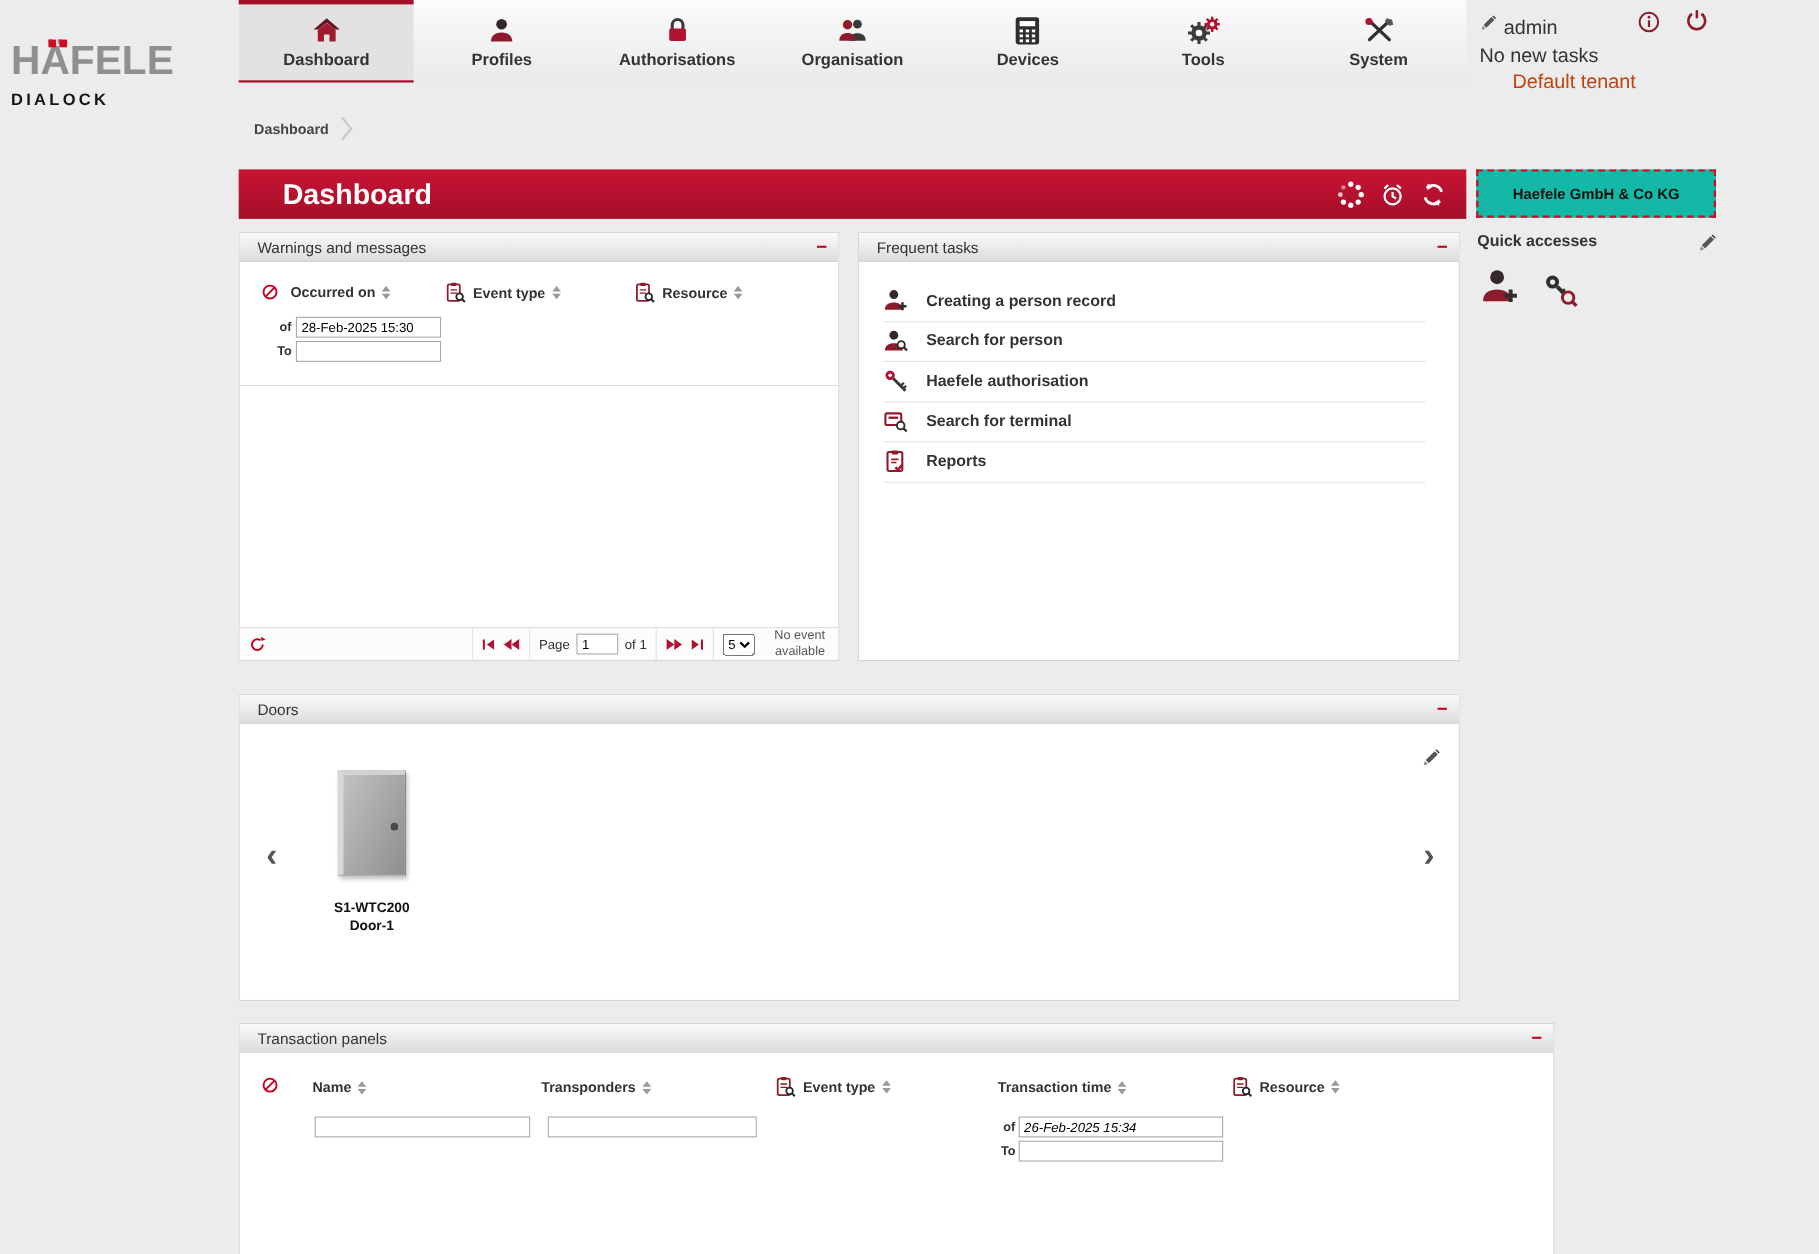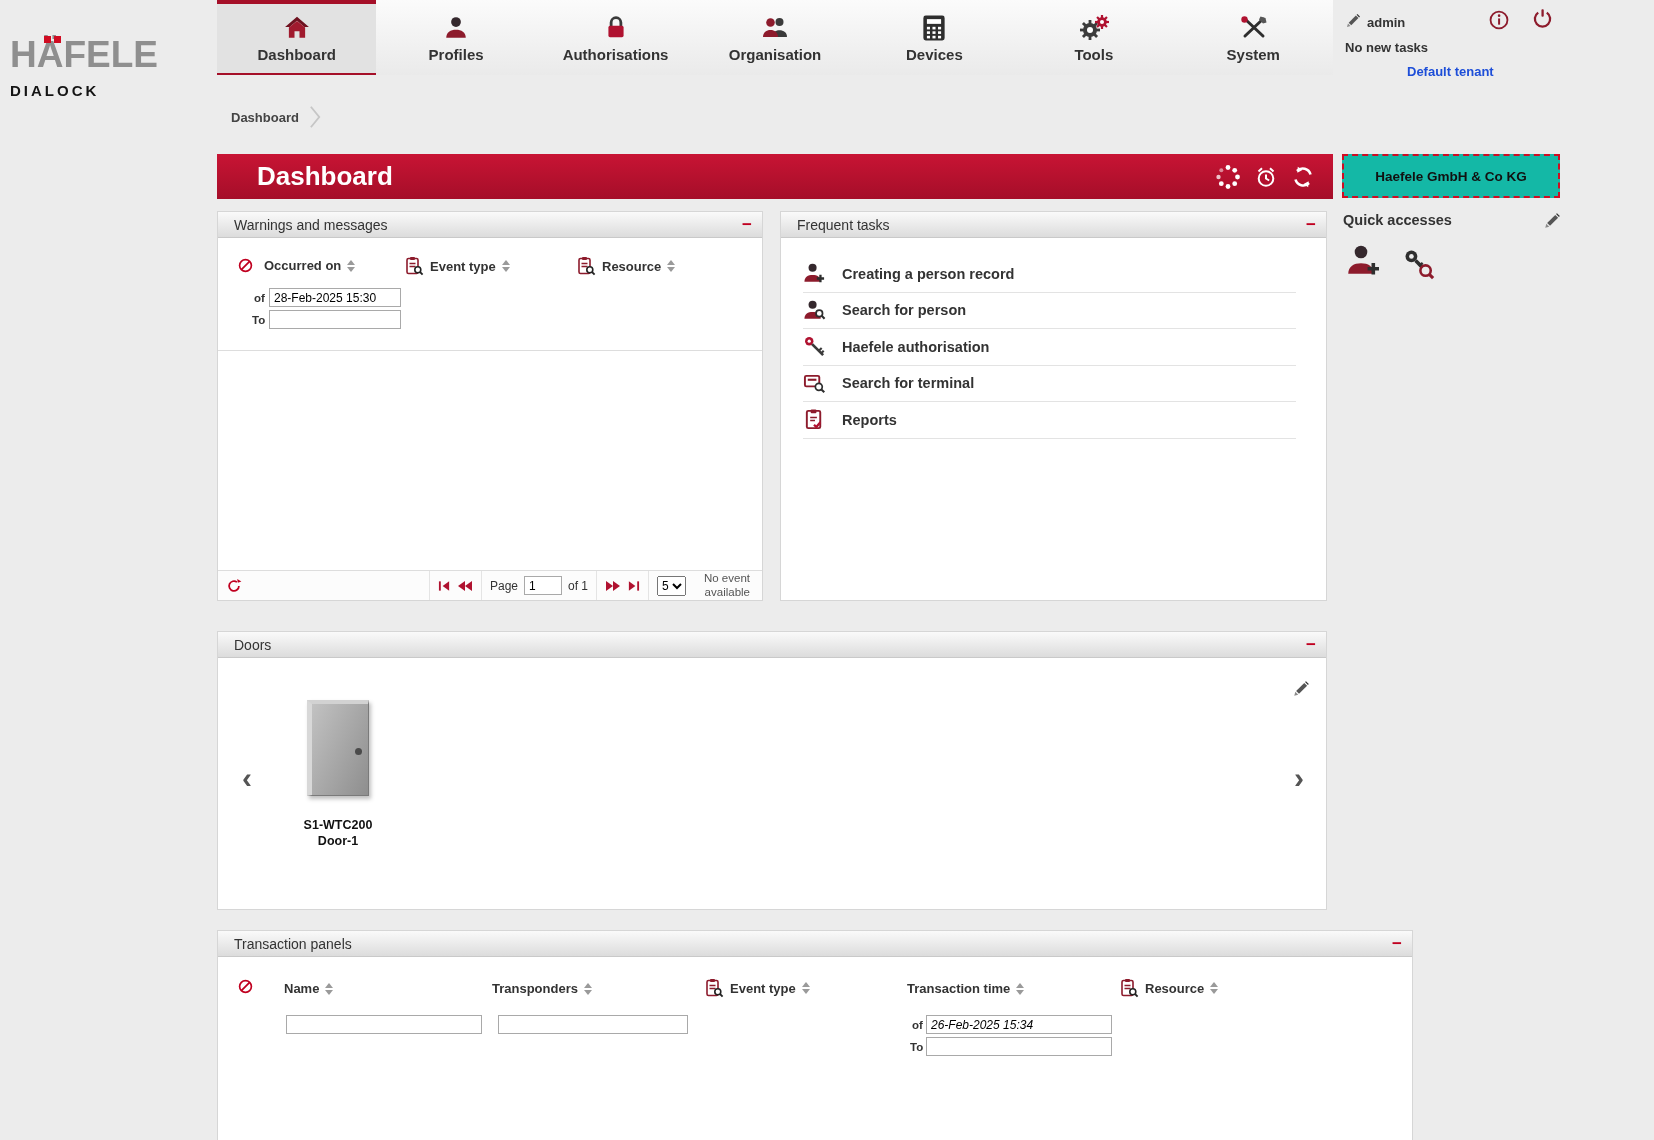--- a/index.html
+++ b/index.html
@@ -14,21 +14,21 @@
   .logo-sub{margin-top:9px;font-size:15px;font-weight:600;letter-spacing:3px;color:#141414}
 
   
   .nav{position:absolute;left:217px;top:0;width:1116px;height:75px;display:flex;background:linear-gradient(#fbfbfb,#eaeaea)}
   .tab{flex:1;display:flex;flex-direction:column;align-items:center;justify-content:center;gap:5px;cursor:pointer;border-top:4px solid transparent;border-bottom:2px solid transparent}
   .tab .lbl{font-weight:bold;font-size:15px;color:#333}
   .tab.active{background:#e2e2e2;border-top-color:#a50f28;border-bottom-color:#a50f28}
   .tab svg{display:block}
 
   
-  .user-line{position:absolute;font-weight:bold;font-size:13px;color:#333}
+  .user-line{position:absolute;font-weight:normal;font-size:18px;color:#333}
 
   
   .crumb{position:absolute;left:231px;top:104px;display:flex;align-items:center;gap:10px}
   .crumb .lbl{font-weight:bold;font-size:13px;color:#444;cursor:pointer}
 
   
   .banner{position:absolute;left:217px;top:154px;width:1116px;height:45px;background:linear-gradient(180deg,#c81434,#a50e29);display:flex;align-items:center}
   .banner-title{color:#fff;font-weight:bold;font-size:26px;padding-left:40px;flex:1}
   .banner-icons{display:flex;align-items:center;gap:13px;padding-right:18px}
 
@@ -172,21 +172,21 @@
     </div>
   </div>
 
   <svg class="abs icon-btn" style="left:1345px;top:13px" width="16" height="16" viewBox="0 0 20 20">
       <path fill="#8a8a8a" d="M2.5 17.5l1.2-4.4 3.2 3.2z"></path>
       <path fill="#555" d="M4.6 12.2L13.6 3.2l3.2 3.2-9 9z"></path>
       <path fill="#333" d="M14.5 2.3l1-1 3.2 3.2-1 1z"></path>
     </svg>
   <div class="user-line" style="left:1367px;top:15px">admin</div>
   <div class="user-line" style="left:1345px;top:40px">No new tasks</div>
-  <div class="user-line" style="left:1407px;top:64px;color:#1d4ed8">Default tenant</div>
+  <div class="user-line" style="left:1375px;top:64px;color:#c2410c">Default tenant</div>
   <svg class="abs icon-btn" style="left:1489px;top:10px" width="20" height="20" viewBox="0 0 22 22">
       <circle cx="11" cy="11" r="9.3" fill="none" stroke="#8d1b2c" stroke-width="2"></circle>
       <rect x="10" y="9.3" width="2.2" height="6.8" fill="#8d1b2c"></rect>
       <circle cx="11.1" cy="6.2" r="1.4" fill="#8d1b2c"></circle>
     </svg>
   <svg class="abs icon-btn" style="left:1532px;top:8px" width="21" height="21" viewBox="0 0 22 22">
       <path d="M6.5 4.8a8 8 0 1 0 9 0" fill="none" stroke="#8d1b2c" stroke-width="2.4"></path>
       <rect x="9.9" y="1.2" width="2.4" height="8" rx="1" fill="#8d1b2c"></rect>
     </svg>
 

